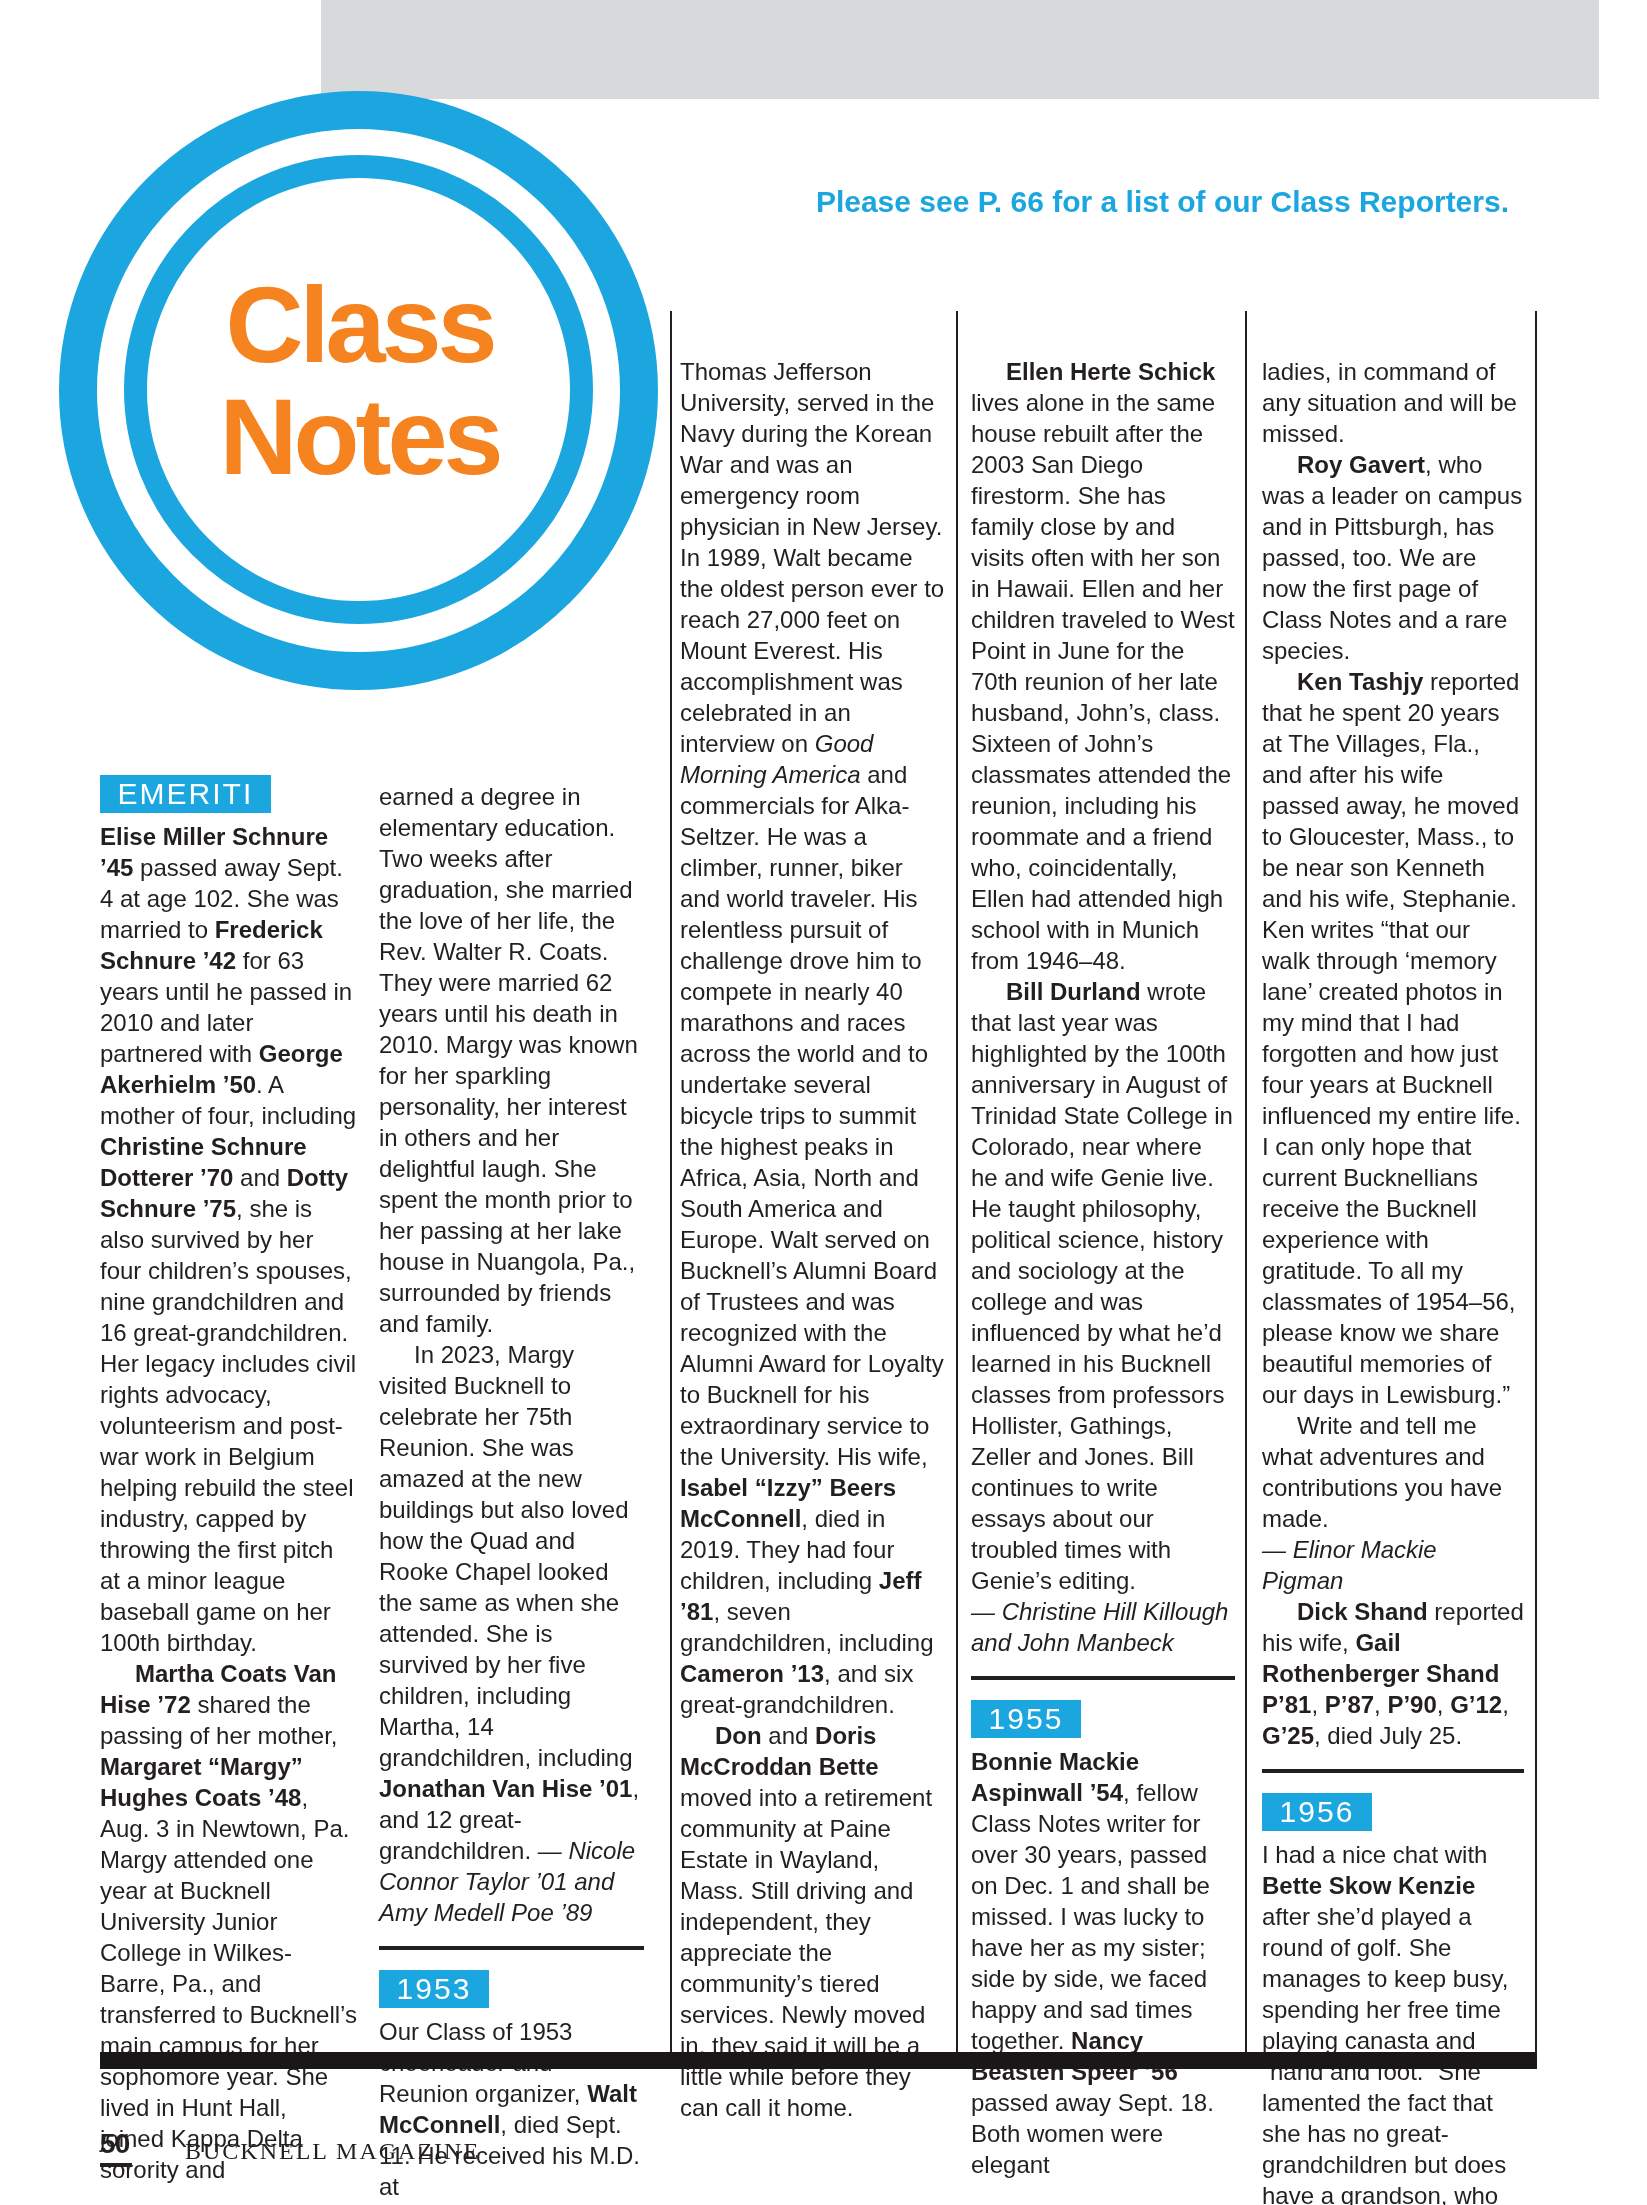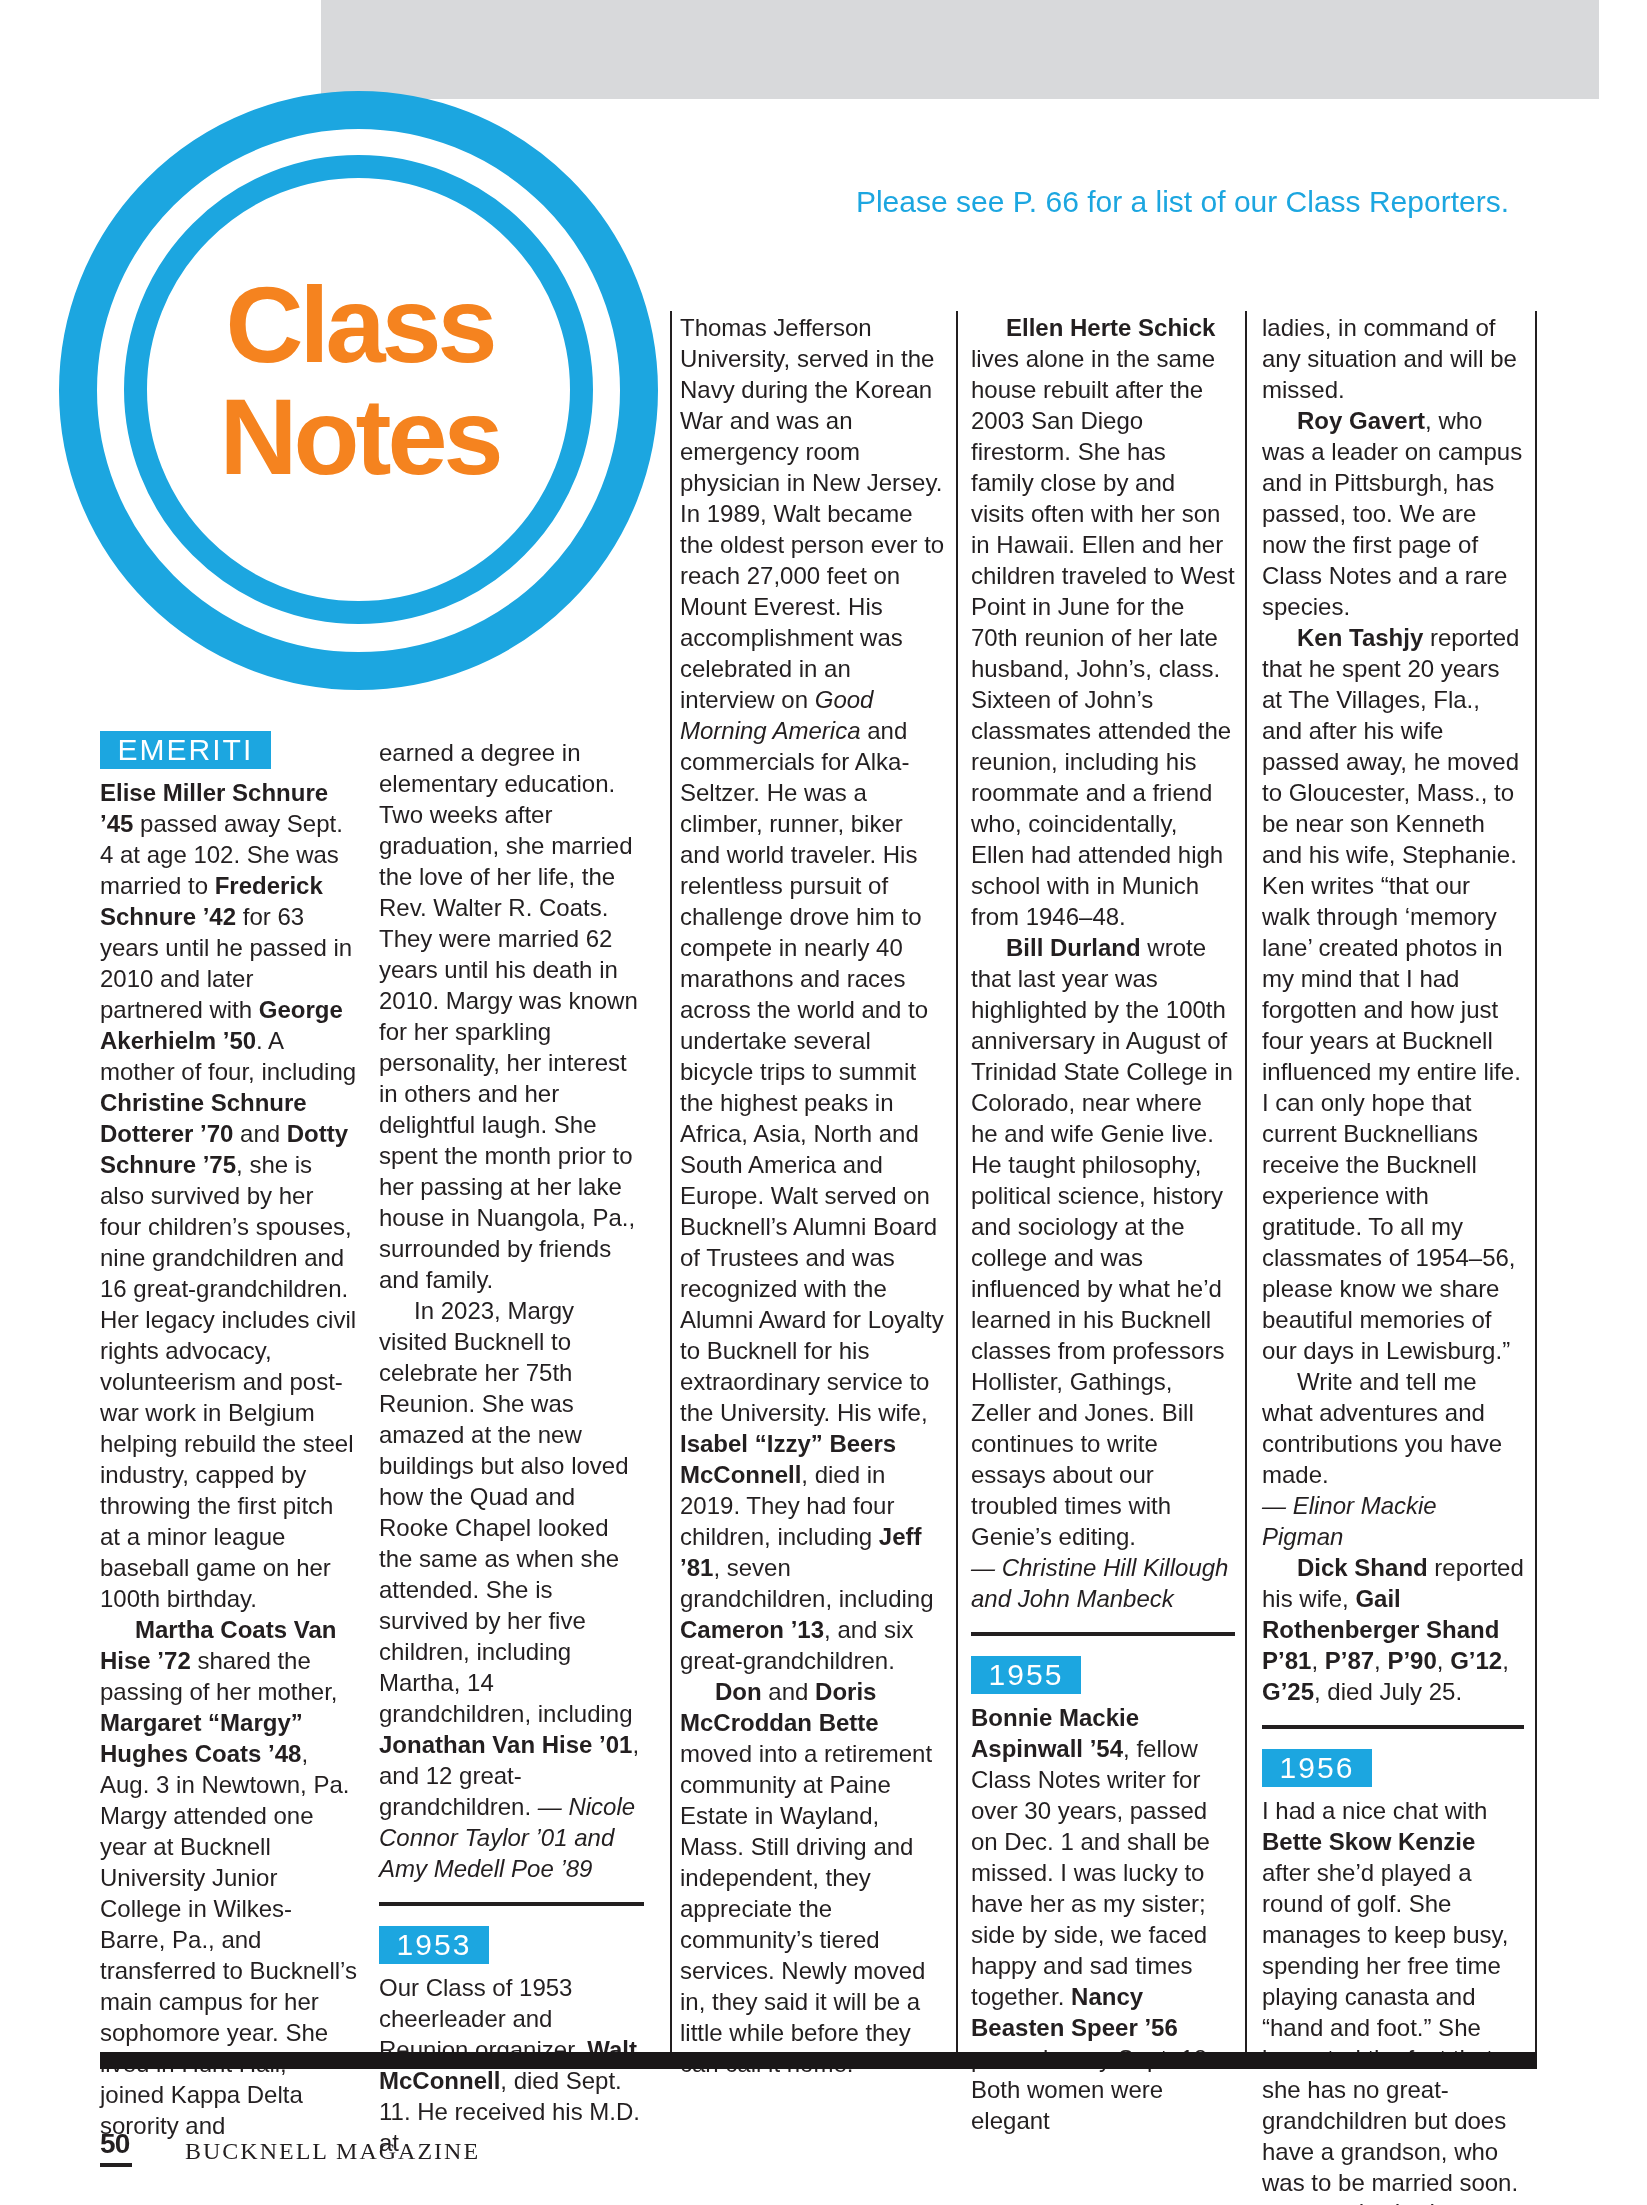--- a/index.html
+++ b/index.html
@@ -14,31 +14,31 @@
   html,body{margin:0;padding:0;}
   body{
     width:1648px;height:2205px;position:relative;background:#FFFFFF;
     color:var(--ink);font-family:"Liberation Sans","DejaVu Sans",sans-serif;
     -webkit-font-smoothing:antialiased;
   }
   .page{position:absolute;inset:0;overflow:hidden;}
   .gray-band{position:absolute;left:321px;top:0;width:1278px;height:99px;background:var(--gray-band);}
   .header-note{
     position:absolute;top:185px;left:360px;width:1149px;text-align:right;
-    font-size:30px;font-weight:normal;color:var(--blue);
+    font-size:30px;font-weight:bold;color:var(--blue);
   }
   .ring-outer{position:absolute;left:59px;top:91px;width:599px;height:599px;
     border:38px solid var(--blue);border-radius:50%;}
   .ring-inner{position:absolute;left:124px;top:155px;width:469px;height:469px;
     border:23px solid var(--blue);border-radius:50%;}
   .logo-text{
     position:absolute;left:89px;top:269px;width:541px;text-align:center;
     color:var(--orange);font-weight:bold;font-size:108px;line-height:112px;letter-spacing:-4px;
   }
-  .col{position:absolute;font-size:24px;line-height:31px;text-align:left;}
+  .col{position:absolute;font-size:24px;line-height:31px;text-align:left;margin-top:44px;}
   .col-1{left:100px;top:731px;width:257px;}
   .col-2{left:379px;top:737px;width:265px;}
   .col-3{left:680px;top:312px;width:265px;}
   .col-4{left:971px;top:312px;width:264px;}
   .col-5{left:1262px;top:312px;width:262px;}
   .para{margin:0;}
   .para.indent{text-indent:35px;}
   .b{font-weight:bold;}
   .i{font-style:italic;}
   .n{font-weight:normal;font-style:normal;}

